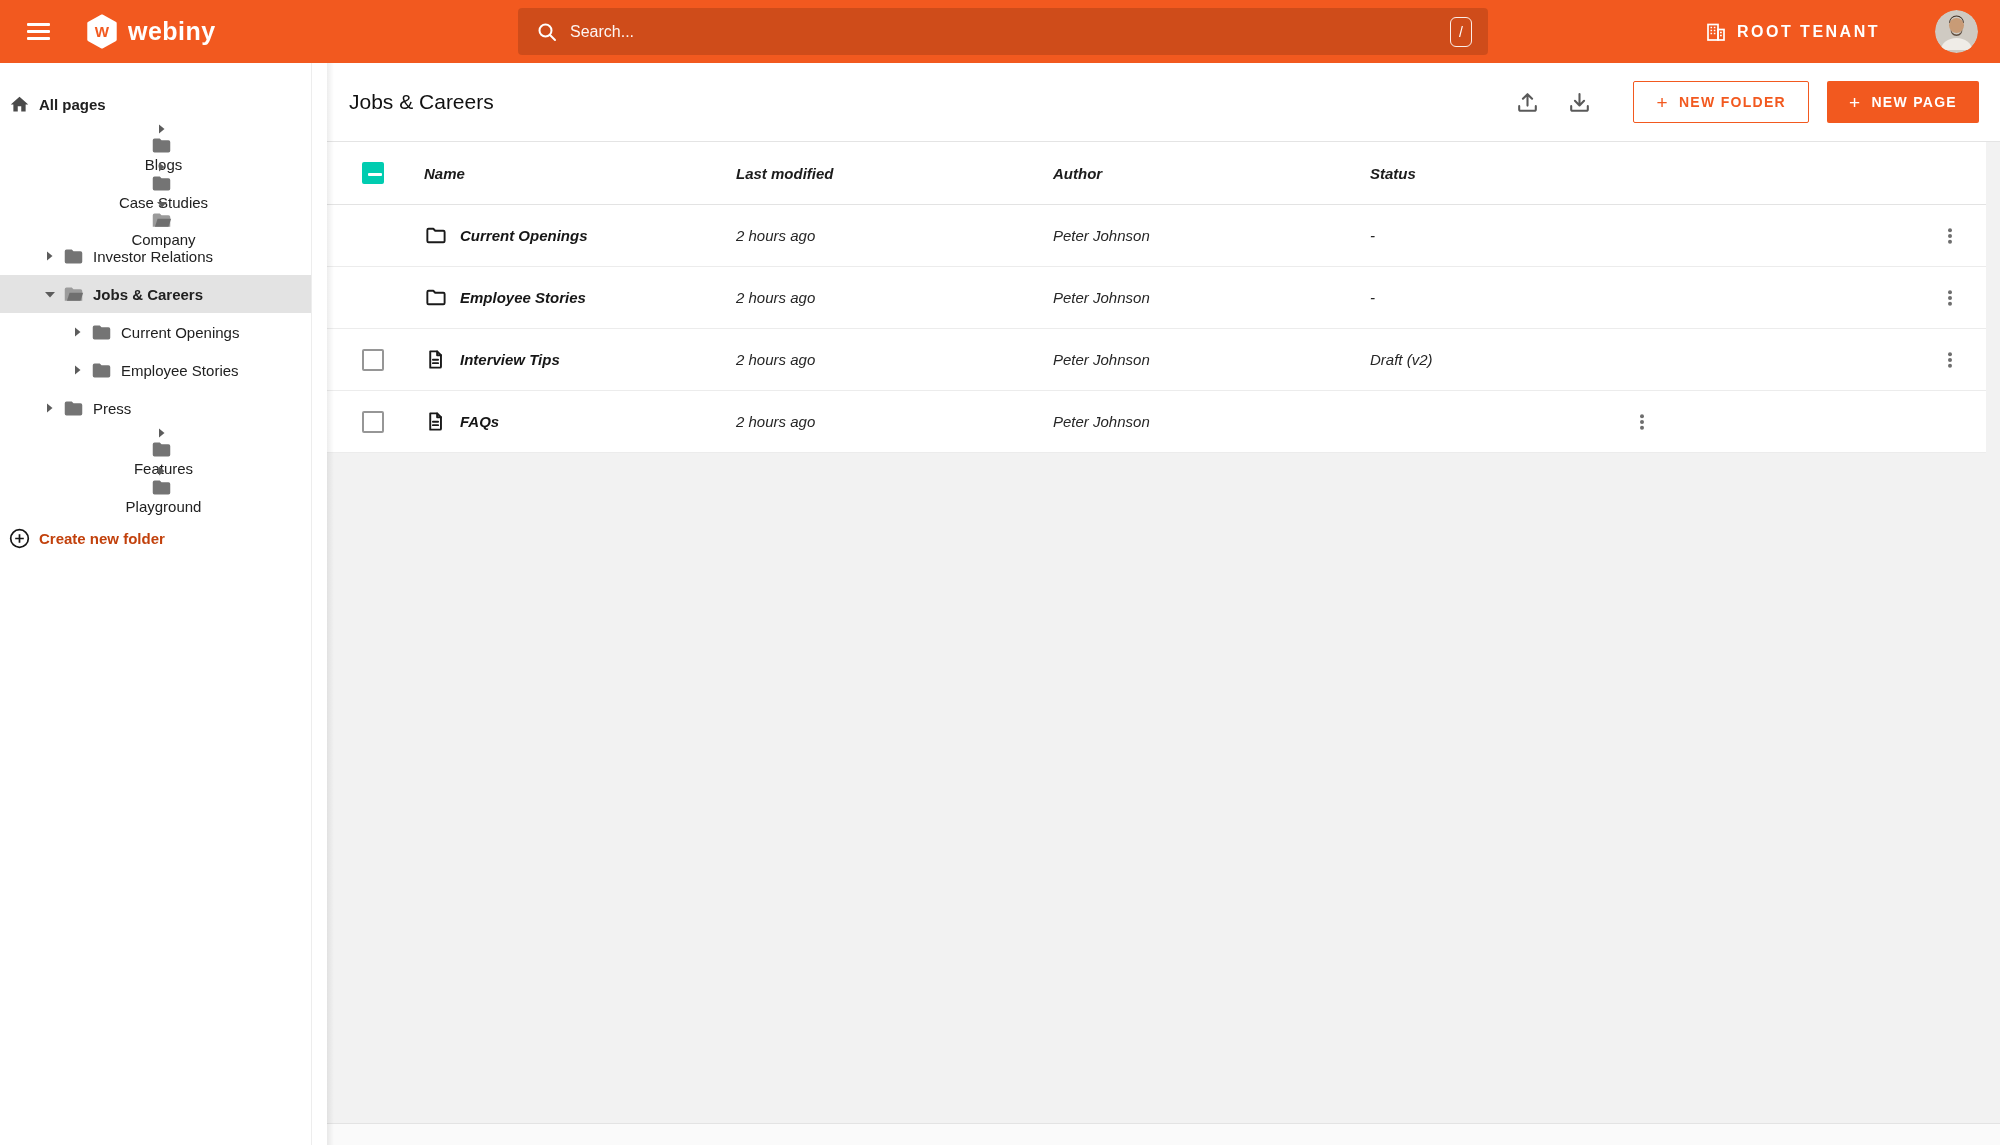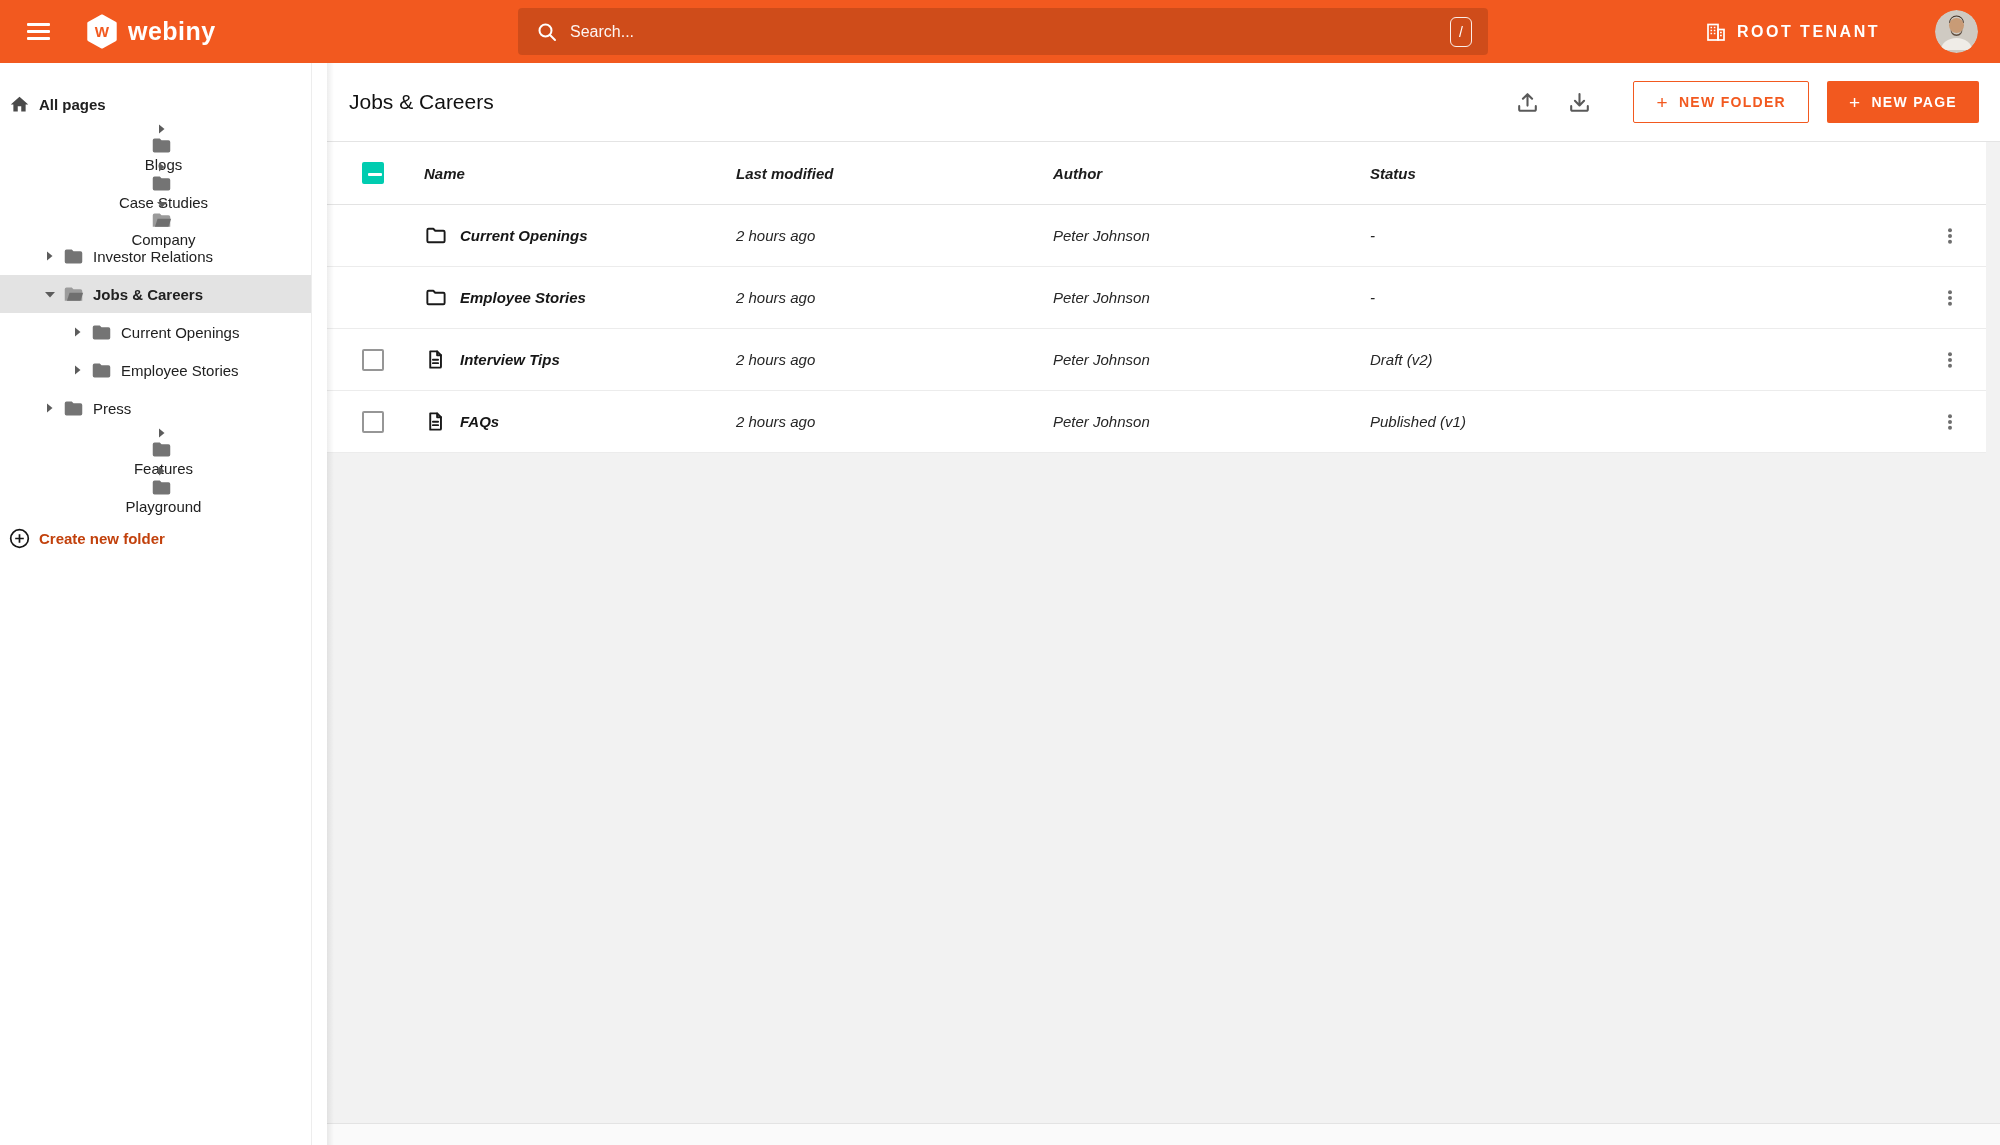--- a/index.html
+++ b/index.html
@@ -404,21 +404,20 @@
         <div class="cell c-name">
           <svg width="23" height="23" viewBox="0 0 24 24" fill="none" stroke="#1a1a1a" stroke-width="2" stroke-linejoin="round" stroke-linecap="round">
             <path d="M6.5 3.5h7.2l4 4V19.5a1 1 0 0 1-1 1H6.5a0 0 0 0 1 0 0z"></path>
               <path d="M13.7 3.5v4h4"></path>
               <path d="M9.3 12.2h5.4M9.3 15.8h5.4"></path>
           </svg>
           <span>FAQs</span>
         </div>
         <div class="cell">2 hours ago</div>
         <div class="cell">Peter Johnson</div>
-        <div class="cell">Published (v1)</div>
         <div class="cell c-kebab">
           <button class="kebab">
             <svg width="24" height="24" viewBox="0 0 24 24" fill="#6e6e6e">
                 <circle cx="12" cy="6.2" r="2"></circle>
                 <circle cx="12" cy="12" r="2"></circle>
                 <circle cx="12" cy="17.8" r="2"></circle>
               </svg>
           </button>
         </div>
       </div>

